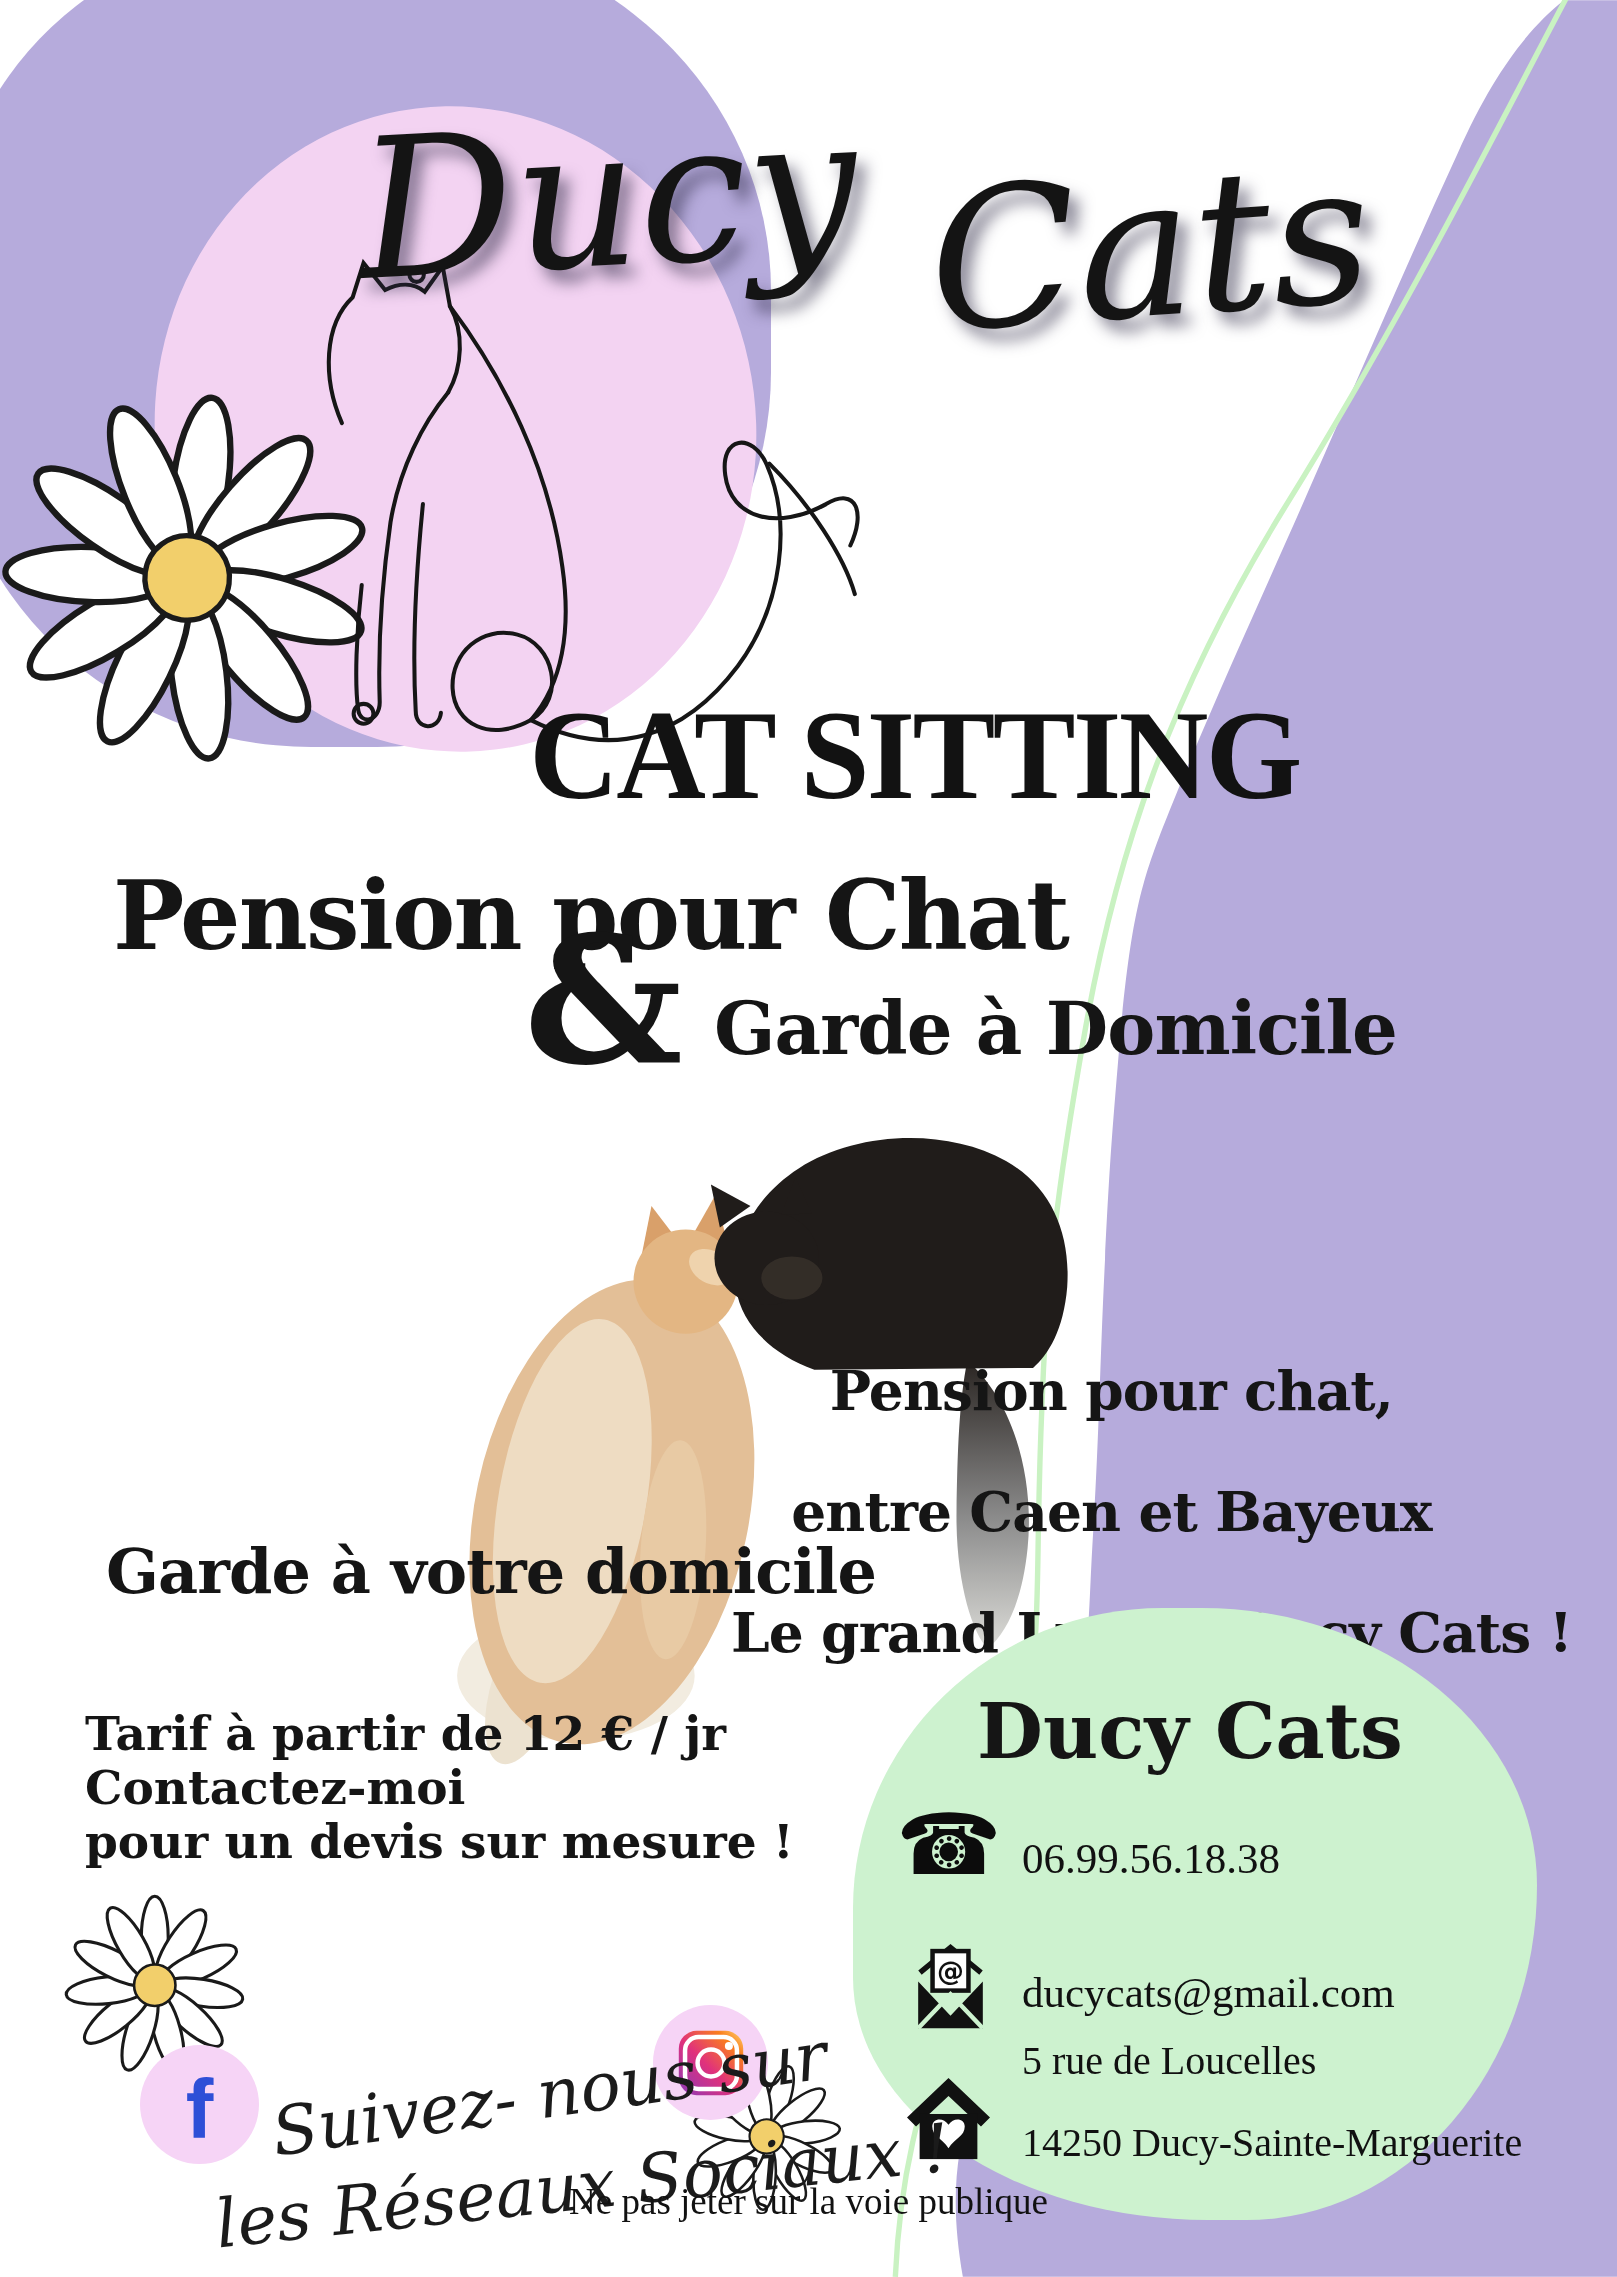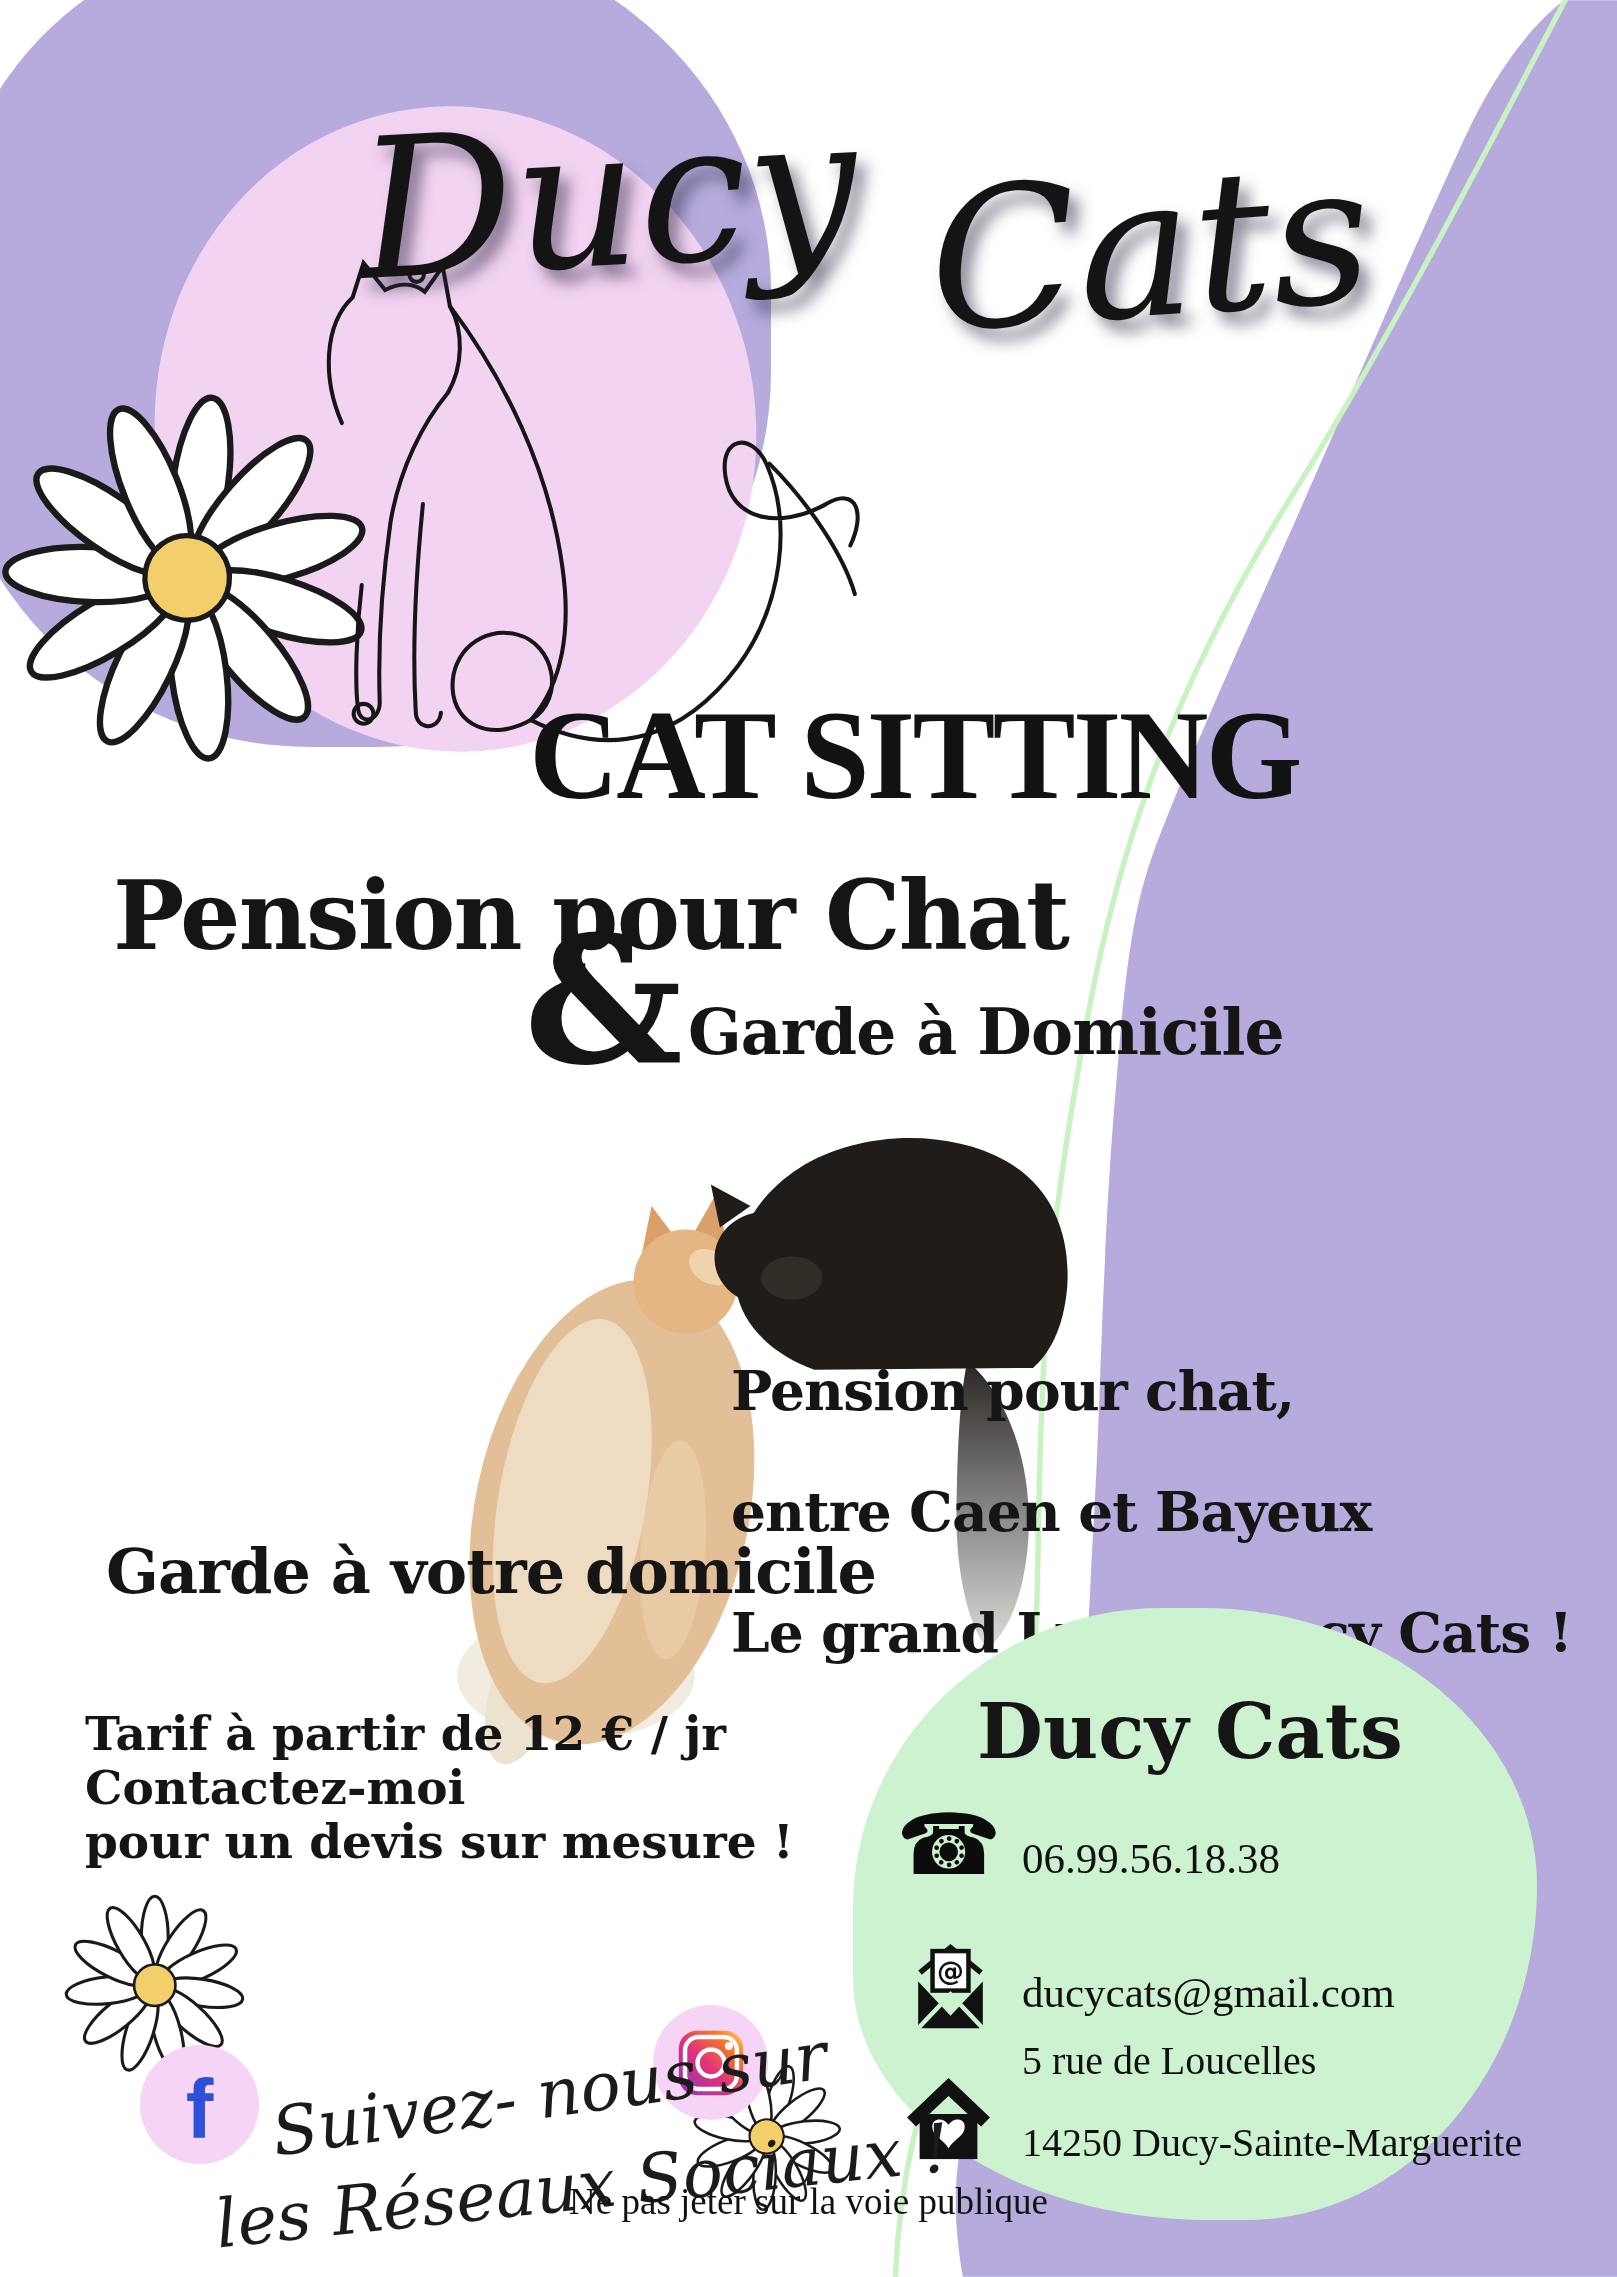--- a/index.html
+++ b/index.html
@@ -39,26 +39,26 @@
     font-family:"Liberation Serif", serif;
     font-weight:700;font-size:128px;line-height:1;
     letter-spacing:-2.7px;color:#121212;text-align:center;
     transform:scaleX(.97);transform-origin:left top;
     white-space:nowrap;
   }
   .serif-fancy{font-family:"DejaVu Serif", serif;font-weight:700;color:#151515;}
   .subline1{left:113px;top:864px;font-size:95px;line-height:1.1;white-space:nowrap;letter-spacing:-1.8px;}
   .amp-line{left:524px;top:914px;white-space:nowrap;}
   .amp-line .amp{font-size:176px;line-height:1;vertical-align:-9px;}
-  .amp-line .txt{font-size:63px;letter-spacing:-0.9px;}
+  .amp-line .txt{font-size:72px;letter-spacing:-0.9px;margin-left:26px;}
   
   .pitch{
     left:731px;top:1330px;width:761px;
     font-size:55px;line-height:121px;
-    text-align:left;white-space:nowrap;letter-spacing:-0.9px;
+    text-align:center;white-space:nowrap;letter-spacing:-0.9px;
   }
   
   .home-care{left:106px;top:1519px;font-size:62px;line-height:105px;white-space:nowrap;letter-spacing:-0.9px;}
   .home-care .indent{padding-left:23.4px;}
   .pricing{left:85px;top:1707px;font-size:47px;line-height:54px;white-space:nowrap;}
   
   .green-blob{
     left:853px;top:1608px;width:684px;height:612px;
     background:#cdf2cf;
     border-radius:48% 52% 45% 55% / 52% 48% 58% 42%;

